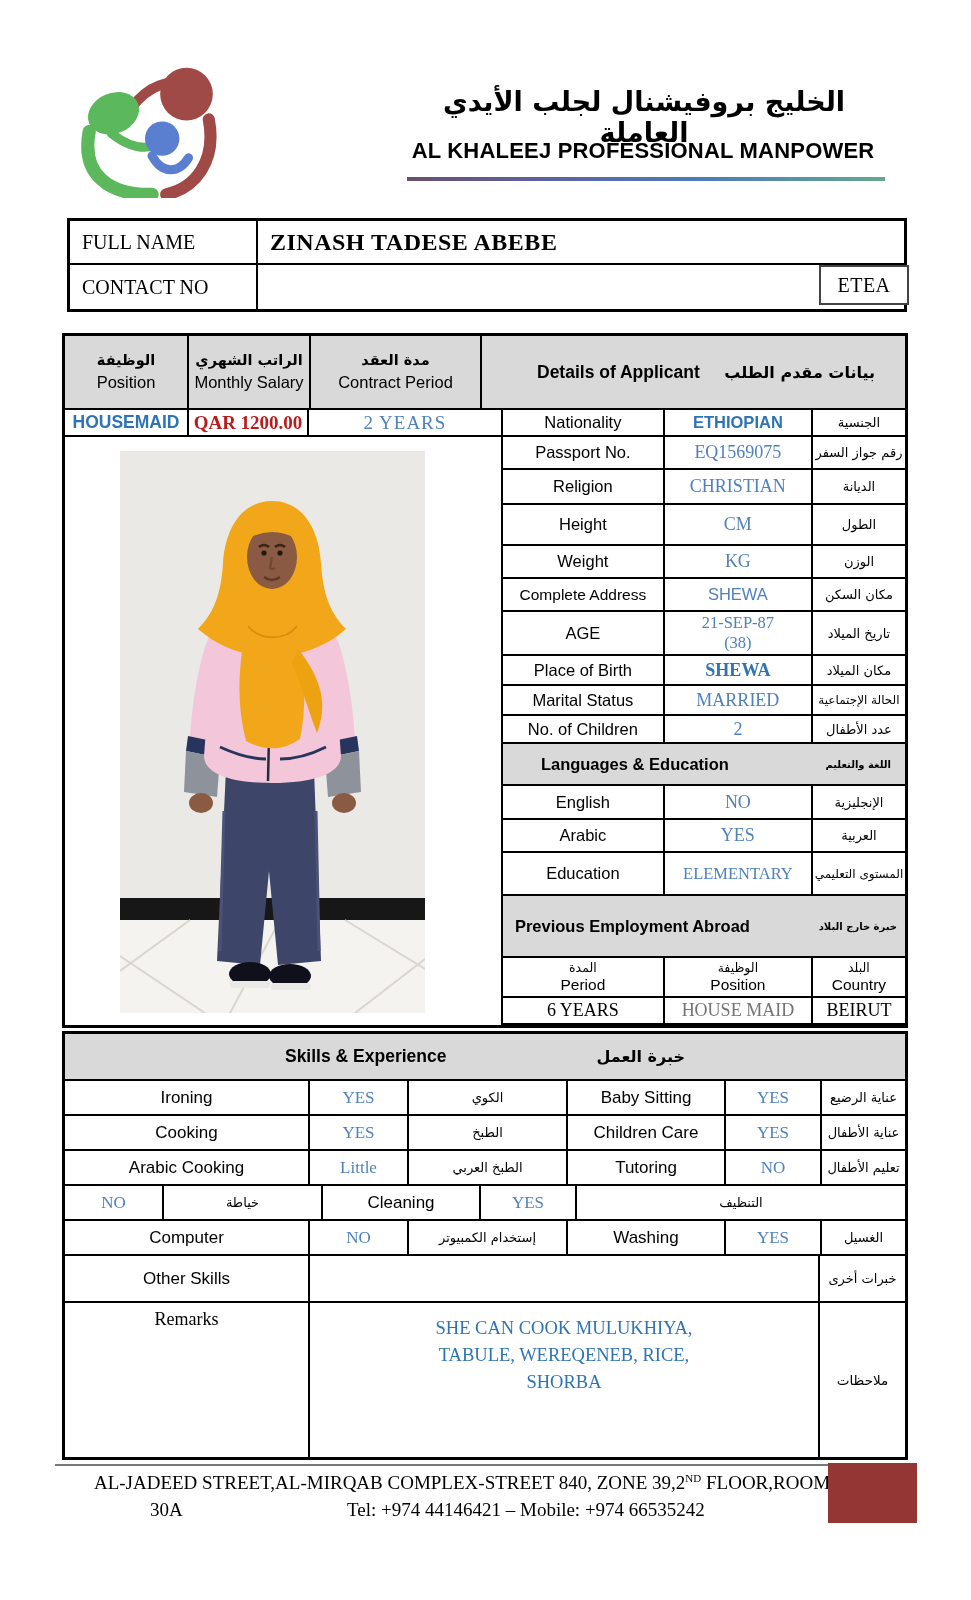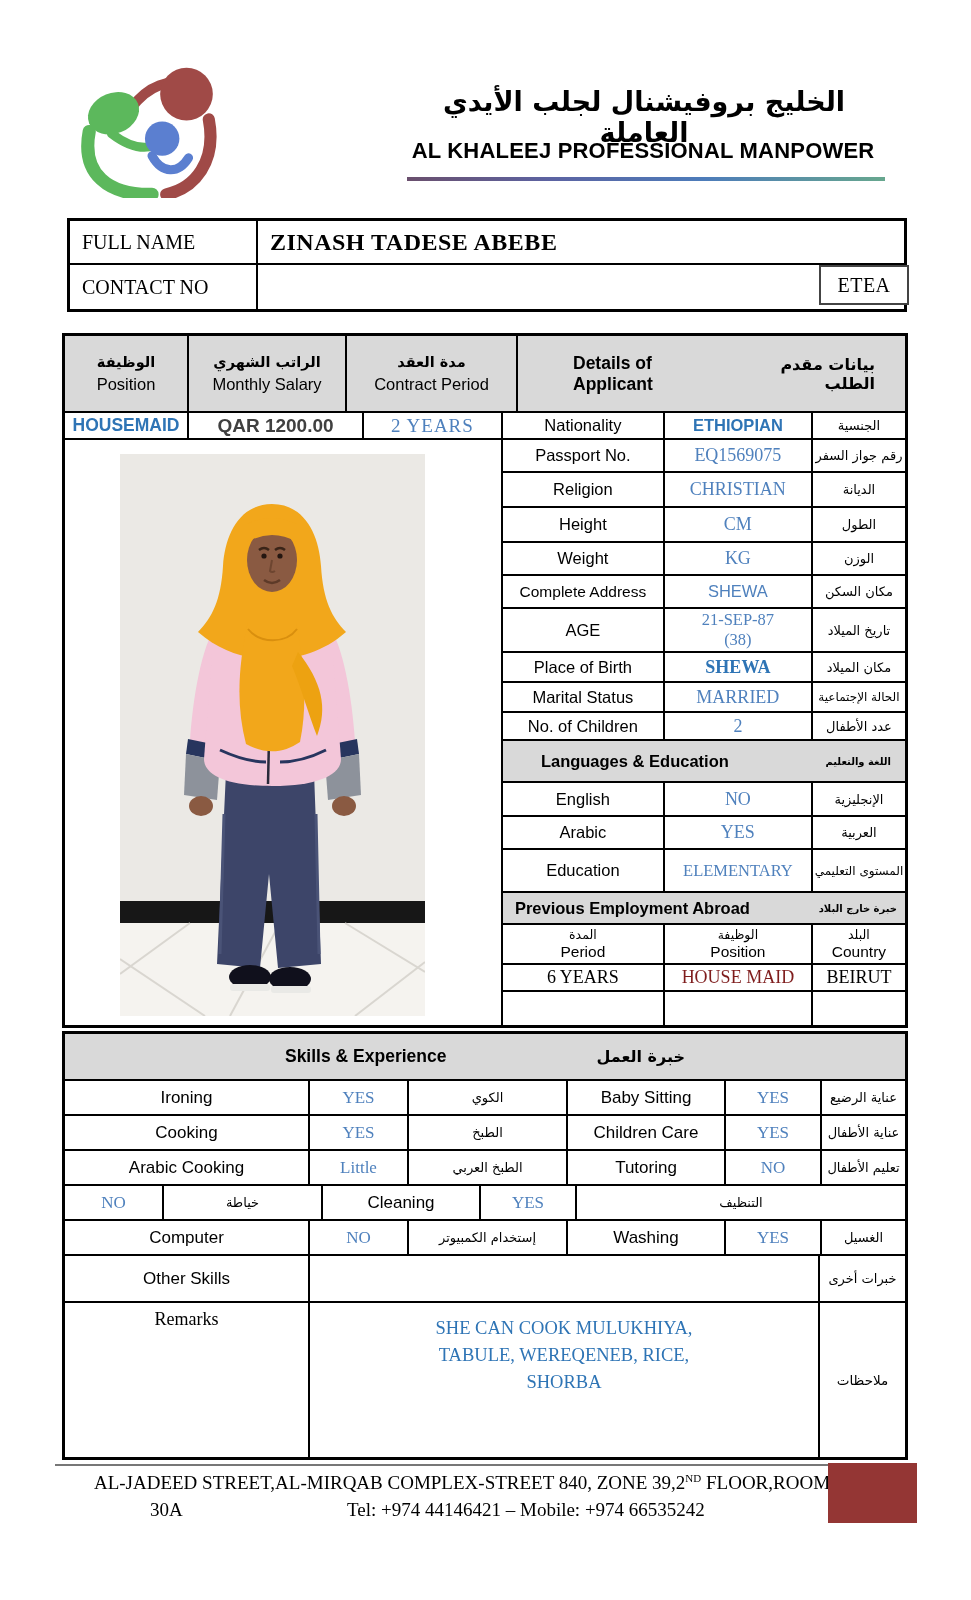--- a/index.html
+++ b/index.html
@@ -42,32 +42,32 @@
     font-family:"Liberation Serif", serif; font-weight:normal; font-size:20px;
   }
 
   
   .main-table { left:62px; top:333px; width:846px; height:695px; border:3px solid #000; display:flex; flex-direction:column; }
   .jt-header { height:77px; border-bottom:2px solid #000; background:#d9d9d9; display:flex; }
   .jh-cell { border-right:2px solid #000; display:flex; flex-direction:column; align-items:center; justify-content:center; gap:5px; }
   .jh-cell:last-child { border-right:none; }
   .jh-ar { font-family:"DejaVu Sans", sans-serif; font-weight:bold; font-size:14.5px; direction:rtl; }
   .jh-en { font-size:16.5px; }
-  .jh-pos { width:124px; } .jh-sal { width:158px; } .jh-con { width:171px; }
+  .jh-pos { width:124px; } .jh-sal { width:122px; } .jh-con { width:171px; }
   .jh-det { flex:1; flex-direction:row; justify-content:space-between; padding:0 30px 0 55px; }
   .jh-det .det-en { font-weight:bold; font-size:17.5px; }
   .jh-det .det-ar { font-family:"DejaVu Sans", sans-serif; font-weight:bold; font-size:16px; direction:rtl; }
 
   .mt-body { flex:1; display:flex; }
   .left-col { width:441px; border-right:2px solid #000; display:flex; flex-direction:column; }
   .job-row { height:27px; display:flex; border-bottom:2px solid #000; }
   .job-cell { display:flex; align-items:center; justify-content:center; border-right:2px solid #000; }
   .job-cell:last-child { border-right:none; }
   .jc-pos { width:124px; font-weight:bold; font-size:17.5px; color:#2e74b5; }
-  .jc-sal { width:175px; font-family:Liberation Sans, sans-serif; font-weight:bold; font-size:19px; color:#404040; }
+  .jc-sal { width:120px; font-family:Liberation Serif, serif; font-weight:bold; font-size:19px; color:#b91c1c; }
   .jc-con { flex:1; font-family:"Liberation Serif", serif; font-size:19px; color:#4f81bd; letter-spacing:1px; }
 
   .photo-cell { flex:1; position:relative; background:#fff; }
   .photo-frame { position:absolute; left:55px; top:14px; width:305px; height:562px; }
 
   .details-col { width:405px; display:flex; flex-direction:column; }
   .d-row { display:flex; border-bottom:2px solid #000; }
   .d-label { width:162px; border-right:2px solid #000; display:flex; align-items:center; justify-content:center; font-size:16.5px; text-align:center; }
   .d-val { width:148px; border-right:2px solid #000; display:flex; flex-direction:column; align-items:center; justify-content:center;
     font-family:"Liberation Serif", serif; font-size:18px; color:#4f81bd; }
@@ -80,21 +80,21 @@
   .sec-head .sh-ar { font-family:"DejaVu Sans", sans-serif; font-weight:bold; font-size:10px; direction:rtl; }
   .emp-cols { display:flex; border-bottom:2px solid #000; }
   .emp-c { border-right:2px solid #000; display:flex; flex-direction:column; align-items:center; justify-content:center; gap:1px; }
   .emp-c:last-child { border-right:none; }
   .emp-c .e-ar { font-family:"DejaVu Sans", sans-serif; font-size:12.5px; direction:rtl; }
   .emp-c .e-en { font-size:15.5px; }
   .emp-row { display:flex; border-bottom:2px solid #000; }
   .emp-cell { border-right:2px solid #000; display:flex; align-items:center; justify-content:center;
     font-family:"Liberation Serif", serif; font-size:18px; }
   .emp-cell:last-child { border-right:none; }
-  .emp-cell.blue { color:#7f1d1d; }
+  .emp-cell.blue { color:#737373; }
   .emp-row.empty { border-bottom:none; flex:1; }
 
   
   .skills-table { left:62px; top:1031px; width:846px; height:429px; border:3px solid #000; display:flex; flex-direction:column; }
   .sk-header { height:47px; background:#d9d9d9; border-bottom:2px solid #000; display:flex; align-items:center; justify-content:center; gap:150px; }
   .sk-header .sk-en { font-weight:bold; font-size:17.5px; }
   .sk-header .sk-ar { font-family:"DejaVu Sans", sans-serif; font-weight:bold; font-size:16px; direction:rtl; }
   .sk-row { height:35px; display:flex; border-bottom:2px solid #000; }
   .sk-cell { border-right:2px solid #000; display:flex; align-items:center; justify-content:center; }
   .sk-cell:last-child { border-right:none; }
@@ -254,21 +254,21 @@
       <div class="d-row" style="height:33px">
         <div class="d-label">Passport No.</div>
         <div class="d-val">EQ1569075</div>
         <div class="d-ar">رقم جواز السفر</div>
       </div>
       <div class="d-row" style="height:35px">
         <div class="d-label">Religion</div>
         <div class="d-val">CHRISTIAN</div>
         <div class="d-ar">الديانة</div>
       </div>
-      <div class="d-row" style="height:35px">
+      <div class="d-row" style="height:41px">
         <div class="d-label">Height</div>
         <div class="d-val">CM</div>
         <div class="d-ar">الطول</div>
       </div>
       <div class="d-row" style="height:33px">
         <div class="d-label">Weight</div>
         <div class="d-val">KG</div>
         <div class="d-ar">الوزن</div>
       </div>
       <div class="d-row" style="height:33px">
@@ -314,21 +314,21 @@
         <div class="d-label">Arabic</div>
         <div class="d-val">YES</div>
         <div class="d-ar">العربية</div>
       </div>
       <div class="d-row" style="height:43px">
         <div class="d-label">Education</div>
         <div class="d-val" style="font-size:16.5px">ELEMENTARY</div>
         <div class="d-ar" style="font-size:12px">المستوى التعليمي</div>
       </div>
 
-      <div class="sec-head" style="height:32px; padding:0 8px 0 12px">
+      <div class="sec-head" style="height:62px; padding:0 8px 0 12px">
         <span class="sh-en">Previous Employment Abroad</span>
         <span class="sh-ar">خبرة خارج البلاد</span>
       </div>
 
       <div class="emp-cols" style="height:40px">
         <div class="emp-c" style="width:162px">
           <span class="e-ar">المدة</span>
           <span class="e-en">Period</span>
         </div>
         <div class="emp-c" style="width:148px">

